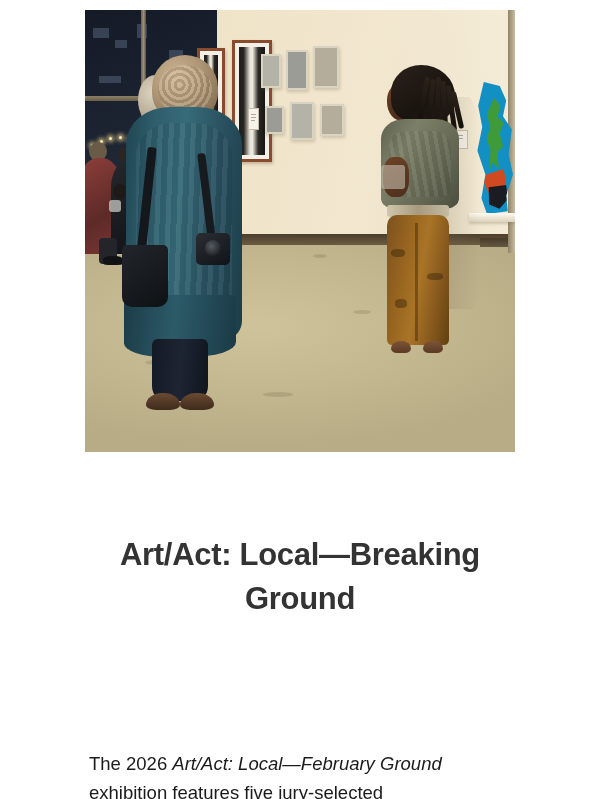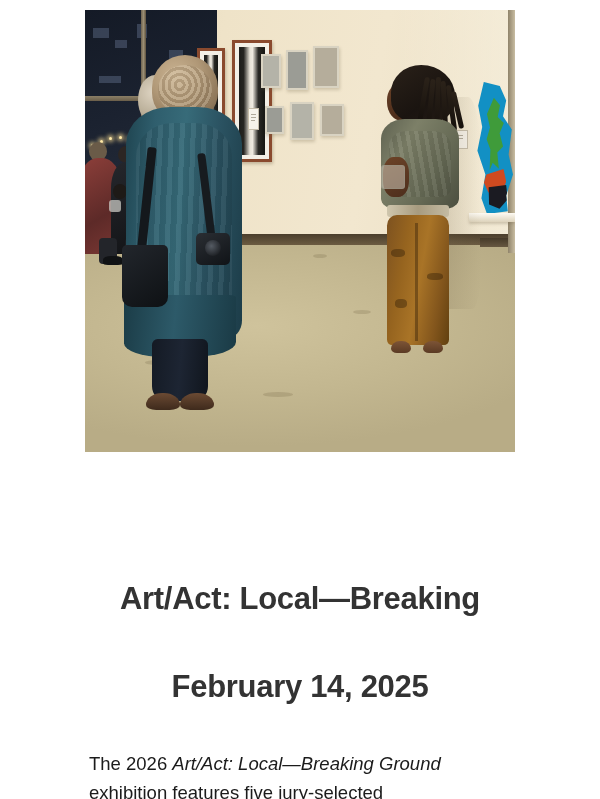--- a/index.html
+++ b/index.html
@@ -477,21 +477,21 @@
     left: 85px;
     top: 512px;
     width: 430px;
     text-align: center;
     color: #333333;
     font-size: 31px;
     line-height: 1.44;
     font-weight: 700;
     letter-spacing: -0.3px;
   }
-  .title-block .line { display: block; margin-top: 44px; }
+  .title-block .line { display: block; }
 
   .body-text {
     position: absolute;
     left: 89px;
     top: 730px;
     width: 426px;
     color: #1b1b1b;
     font-size: 18.5px;
     line-height: 1.62;
     font-weight: 400;
@@ -642,20 +642,20 @@
         </span>
         <span class="o-foot" style="left:16px;"></span>
         <span class="o-foot" style="left:48px;"></span>
       </div>
 
     </div>
   </div>
 
   <h1 class="title-block">
     <span class="line">Art/Act: Local—Breaking</span>
-    <span class="line">February 14, 2025</span>
+    <span class="line">Ground</span>
   </h1>
 
   <p class="body-text">
-    <span>The 2026 </span><em>Art/Act: Local—Breaking Ground</em><span> exhibition features five jury-selected</span>
+    <span>The 2026 </span><em>Art/Act: Local—February Ground</em><span> exhibition features five jury-selected</span>
   </p>
 
 </div>
 
 </body></html>

